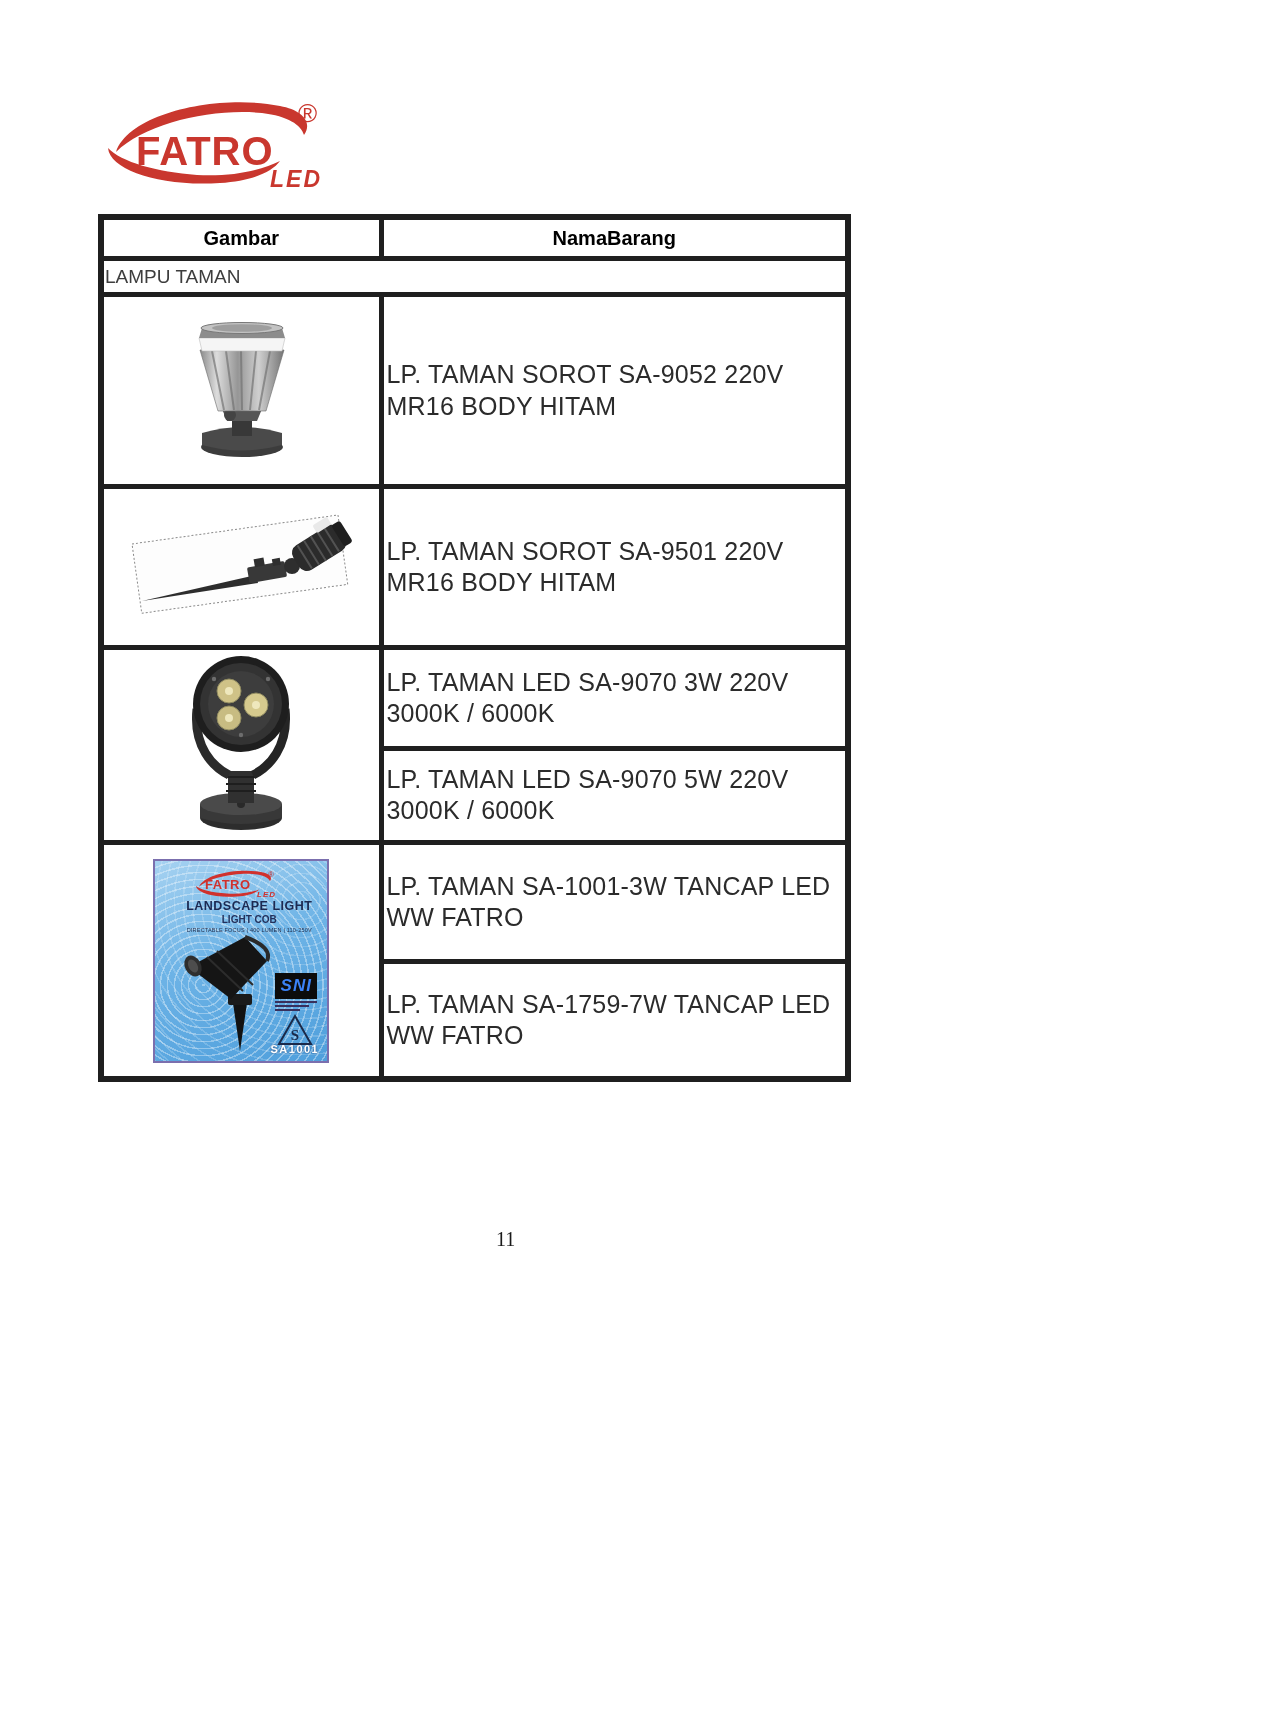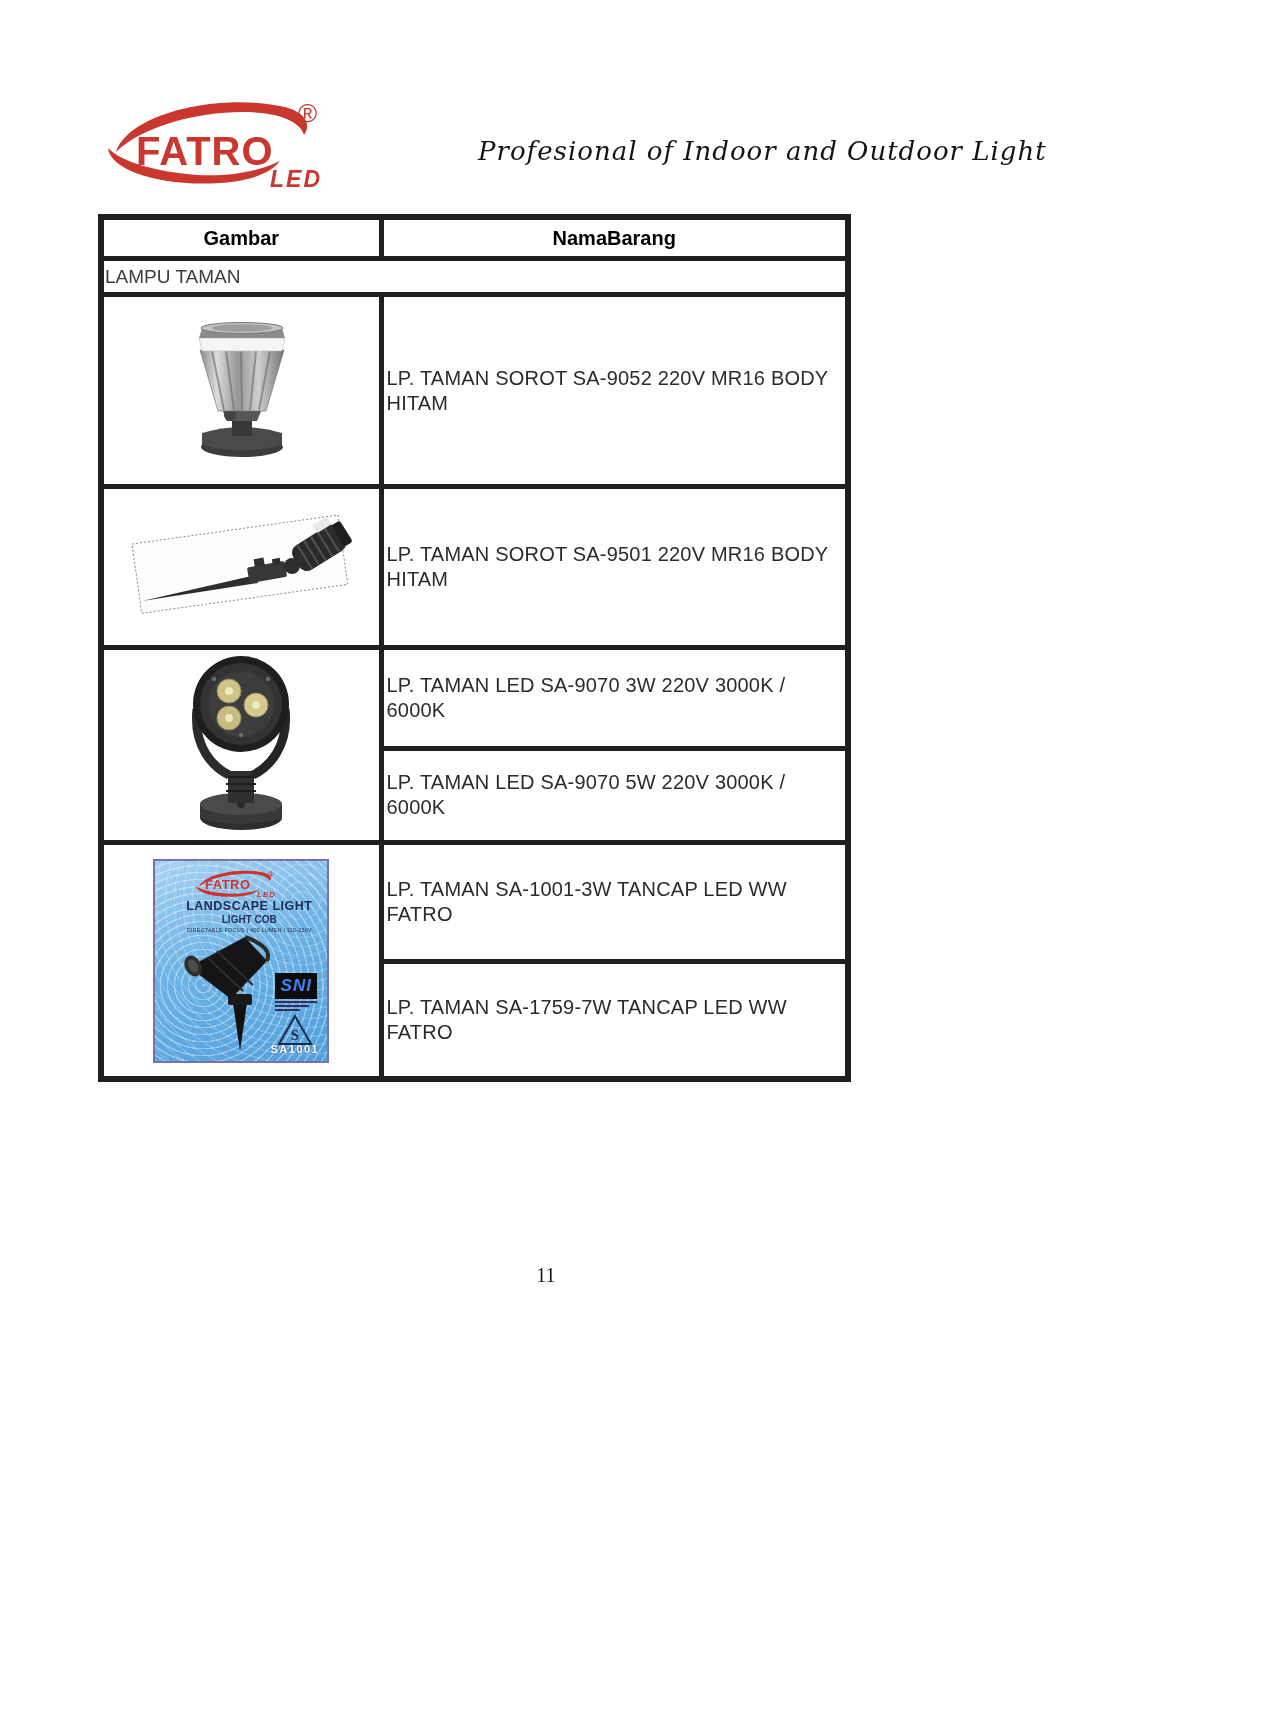--- a/index.html
+++ b/index.html
@@ -27,21 +27,21 @@
   th.colhead{
     height:34px;font-size:20px;font-weight:bold;color:#000;text-align:center;vertical-align:middle;
     font-family:"Liberation Sans",sans-serif;
   }
   td.section{
     height:29px;background:var(--section-orange,#F7BC8E);color:#3d3d3d;
     font-size:19px;text-align:left;vertical-align:middle;
   }
   td.imgcell{text-align:center;vertical-align:middle;}
   td.namecell{
-    font-size:20px;color:#2b2b2b;text-align:left;vertical-align:middle;
+    font-size:25px;color:#2b2b2b;text-align:left;vertical-align:middle;
     padding:2px 4px 2px 3px;line-height:1.25;letter-spacing:0.2px;
   }
   tr.r1 td{height:183px;}
   tr.r2 td{height:152px;margin-left:38px;}
   tr.r3a td{height:70px;}
   tr.r3b td{height:65px;}
   tr.r4a td{height:110px;}
   tr.r4b td{height:108px;}
   
   .box{
@@ -69,40 +69,39 @@
     font-family:"Liberation Sans",sans-serif;letter-spacing:1px;}
   .box-sni-lines{position:absolute;right:10px;top:140px;width:42px;}
   .box-sni-lines i{display:block;height:2px;background:#38305c;margin-bottom:2px;}
   .box-sni-lines i:nth-child(2){width:80%;}
   .box-sni-lines i:nth-child(3){width:60%;}
   .box-striangle{position:absolute;right:14px;top:152px;width:36px;height:34px;}
   .box-model{position:absolute;right:8px;bottom:6px;color:#fff;font-weight:bold;font-size:11px;
     letter-spacing:1.5px;text-shadow:0 0 2px rgba(20,40,90,.8);}
   
   .pagenum{
-    position:absolute;left:496px;top:1264px;width:100px;text-align:center;
+    position:absolute;left:496px;top:1228px;width:100px;
     font-family:"Liberation Serif",serif;font-size:20px;color:#1a1a1a;
   }
 </style>
 </head>
 <body>
 
 <div class="page">
 
   <div class="logo">
     <svg viewBox="0 0 250 102" width="250" height="102">
       <path d="M14,60 C28,20 118,2 178,14 C200,18 211,30 202,43 C199,33 186,24 160,21 C110,16 44,31 14,60 Z" fill="#C9372E"></path>
       <path d="M6,56 C8,78 58,95 118,91 C150,89 170,80 178,69 C160,78 130,85 95,83 C55,80 19,70 6,56 Z" fill="#C9372E"></path>
       <text x="34" y="73" font-size="40" font-weight="bold" fill="#C9372E" letter-spacing="1" font-family="Liberation Sans, sans-serif">FATRO</text>
       <text x="196" y="30" font-size="26" fill="#C9372E" font-family="Liberation Sans, sans-serif">®</text>
       <text x="168" y="95" font-size="23" font-weight="bold" font-style="italic" fill="#C9372E" letter-spacing="2" font-family="Liberation Sans, sans-serif">LED</text>
     </svg>
   </div>
 
-  <div class="tagline">Profesional of Indoor and Outdoor Light</div>
 
   <table class="catalog">
     <colgroup>
         <col class="c1">
         <col class="c2">
       </colgroup>
 
     <tbody>
         <tr>
       <th class="colhead">Gambar</th>

